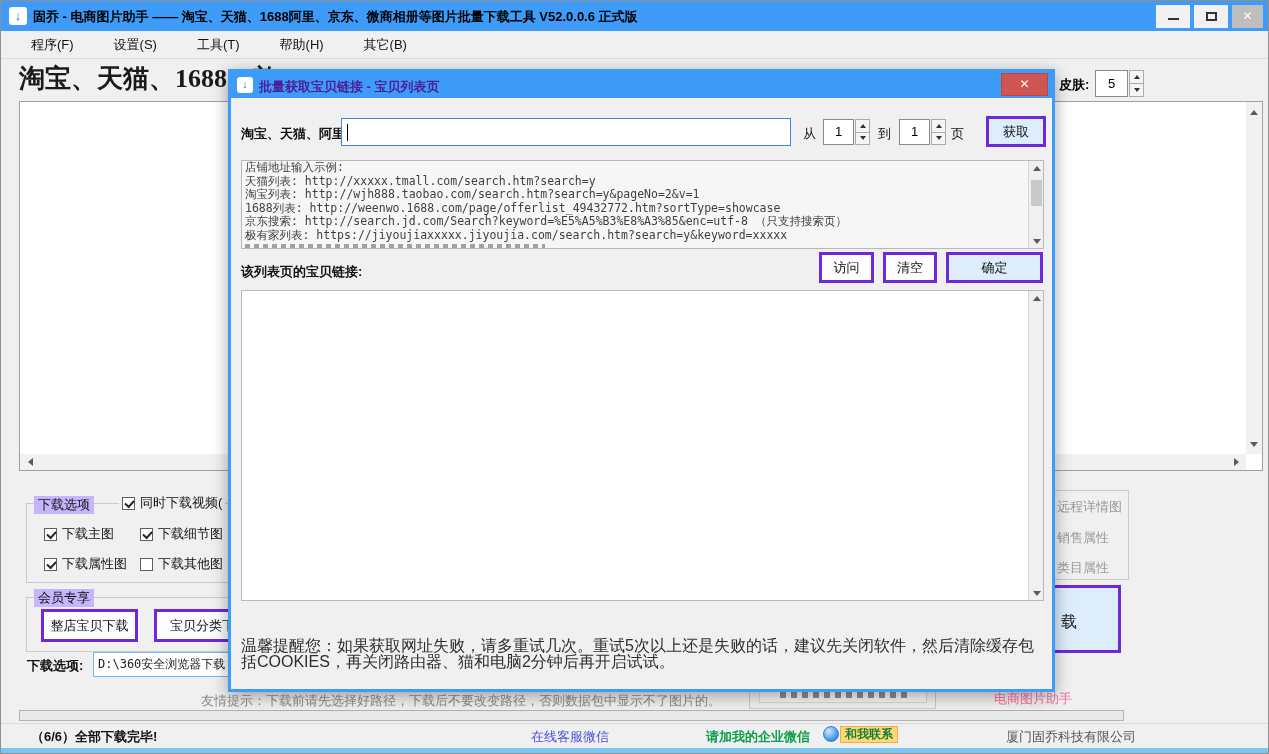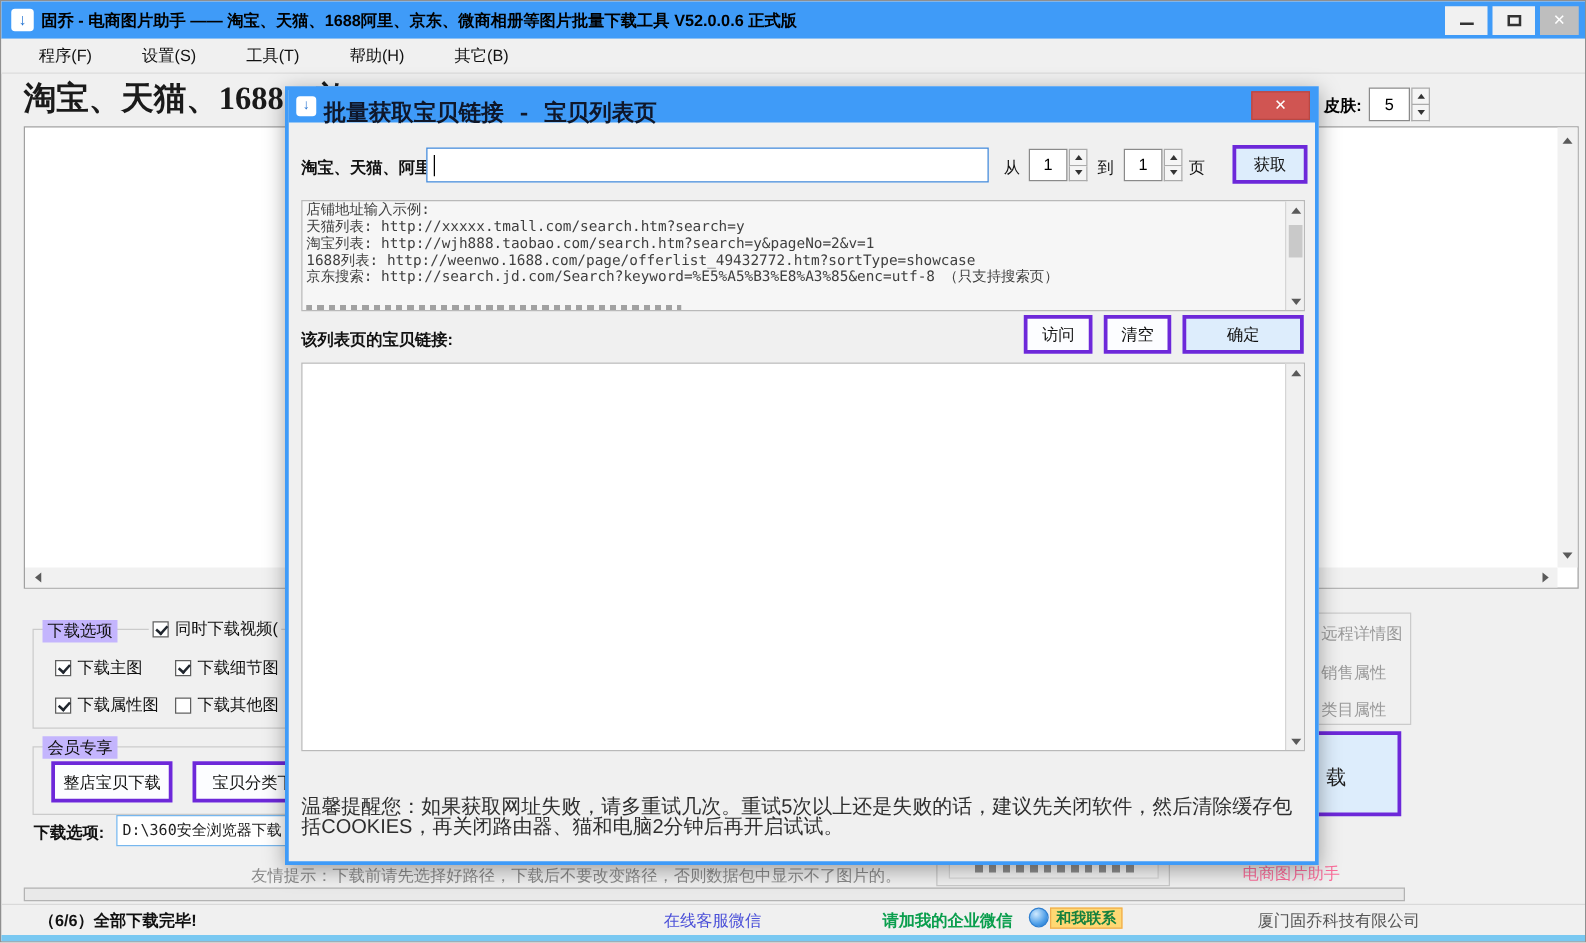--- a/index.html
+++ b/index.html
@@ -68,21 +68,21 @@
   .bottomstrip { position:absolute; left:0; top:747px; width:100%; height:7px; background:#79c8f1; }
 
   .partial-panel { position:absolute; left:748px; top:660px; width:187px; height:48px; background:#f0f0f0; border:1px solid #c9c9c9; }
   .partial-inner { position:absolute; left:9px; top:7px; width:168px; height:34px; background:#f7f7f7; border:1px solid #d8d8d8; }
   .glyph-bottoms { position:absolute; left:20px; top:22px; width:130px; height:6px; background:repeating-linear-gradient(90deg,#6b6b6b 0 6px,transparent 6px 11px); opacity:.75; }
 
   
   .dialog { position:absolute; left:227px; top:68px; width:827px; height:623px; background:#f0f0f0; border:3px solid #3f9bf8; box-shadow:0 4px 16px rgba(0,0,0,.35); }
   .dlg-titlebar { position:absolute; left:0; top:0; width:100%; height:26px; background:#3f9bf8; }
   .dlg-titlebar .appicon { left:6px; top:5px; width:16px; height:16px; line-height:15px; font-size:11px; }
-  .dlg-title { position:absolute; left:28px; top:6px; font-size:18px; font-weight:bold; color:#0f172a; white-space:nowrap;font-family:Liberation Mono, monospace; }
+  .dlg-title { position:absolute; left:28px; top:6px; font-size:13px; font-weight:bold; color:#4c1d95; white-space:nowrap; }
   .dlg-close { position:absolute; right:4px; top:1px; width:47px; height:23px; background:#d05552; border:1px solid #b94743; color:#fff; font-size:12px; font-weight:bold; text-align:center; line-height:21px; }
   .dlg-label { position:absolute; font-size:13px; font-weight:bold; color:#111; white-space:nowrap; }
   .urlinput { position:absolute; left:110px; top:46px; width:450px; height:28px; border:1px solid #3f87d9; background:#fff; font-size:12px; padding-left:5px; }
   .numbox { position:absolute; width:31px; height:26px; border:1px solid #8a8a8a; background:#fff; text-align:center; font-size:13px; }
   .plain-lbl { position:absolute; font-size:13px; color:#111; }
   .examplebox { position:absolute; left:10px; top:88px; width:803px; height:89px; background:#f6f6f6; border:1px solid #b9b9b9; overflow:hidden; }
   .exline { font-family:"DejaVu Sans Mono","Liberation Mono",monospace; font-size:11.5px; line-height:13.5px; color:#3f3f3f; white-space:nowrap; padding-left:3px; }
   .ex-partial { position:absolute; left:3px; top:83px; width:300px; height:4px; background:repeating-linear-gradient(90deg,#7d7d7d 0 5px,transparent 5px 9px); opacity:.7; }
   .exscroll { position:absolute; right:0; top:0; width:15px; height:87px; background:#f0f0f0; border-left:1px solid #d5d5d5; }
   .exthumb { position:absolute; left:2px; top:19px; width:11px; height:26px; background:#c9c9c9; }
@@ -239,20 +239,21 @@
     </div>
     <span class="plain-lbl" style="left:720px; top:53px;">页</span>
     <div class="btn-blue btn-fill" style="left:755px; top:44px; width:60px; height:31px;">获取</div>
 
     <div class="examplebox">
       <div class="exline">店铺地址输入示例:</div>
       <div class="exline">天猫列表: http://xxxxx.tmall.com/search.htm?search=y</div>
       <div class="exline">淘宝列表: http://wjh888.taobao.com/search.htm?search=y&amp;pageNo=2&amp;v=1</div>
       <div class="exline">1688列表: http://weenwo.1688.com/page/offerlist_49432772.htm?sortType=showcase</div>
       <div class="exline">京东搜索: http://search.jd.com/Search?keyword=%E5%A5%B3%E8%A3%85&amp;enc=utf-8 （只支持搜索页）</div>
+      <div class="exline">极有家列表: https://jiyoujiaxxxxx.jiyoujia.com/search.htm?search=y&amp;keyword=xxxxx</div>
       <div class="ex-partial"></div>
       <div class="exscroll">
         <span class="sb-btn" style="left:0; top:0; width:15px; height:14px;">
             <i class="tri-u2"></i>
           </span>
         <span class="exthumb"></span>
         <span class="sb-btn" style="left:0; bottom:0; width:15px; height:14px;">
             <i class="tri-d2"></i>
           </span>
       </div>

